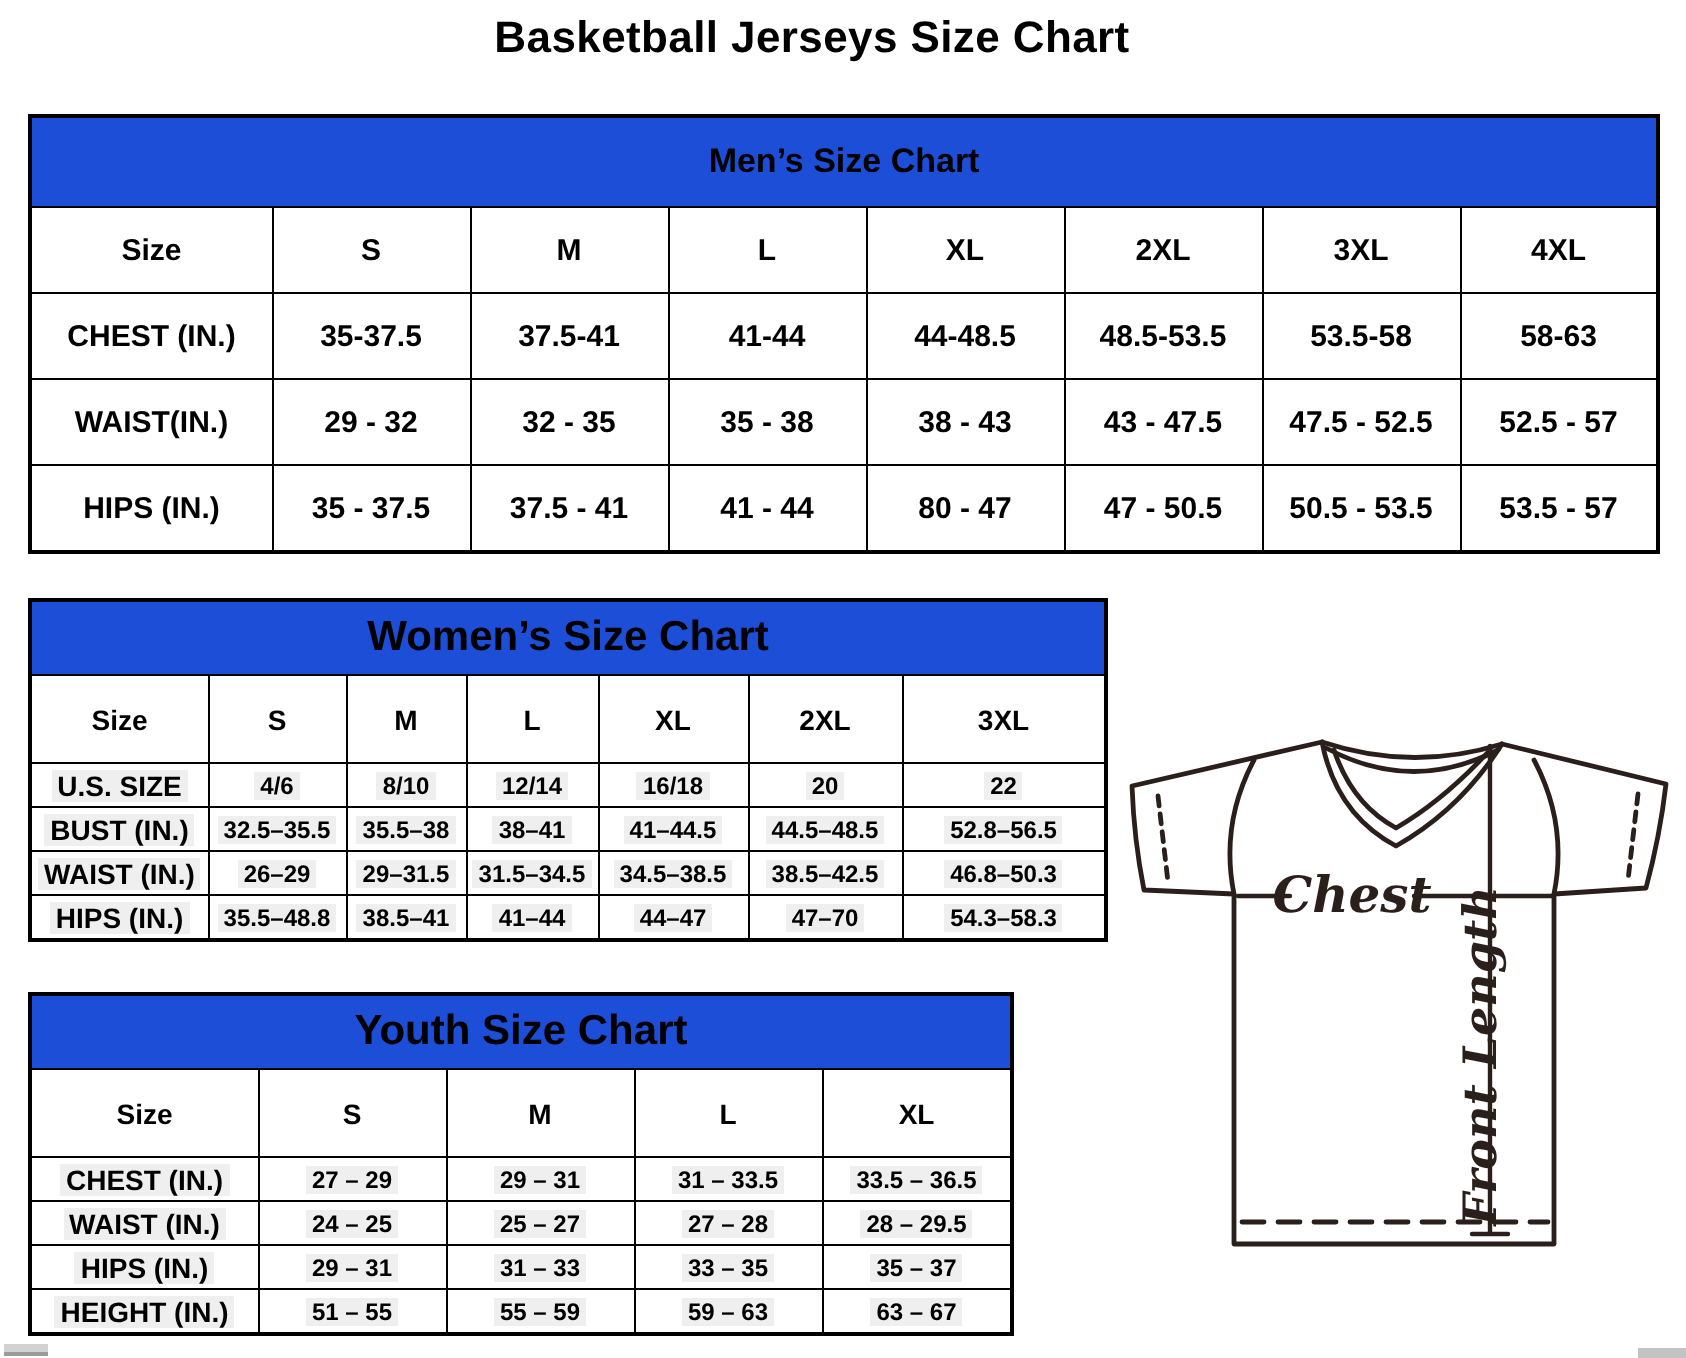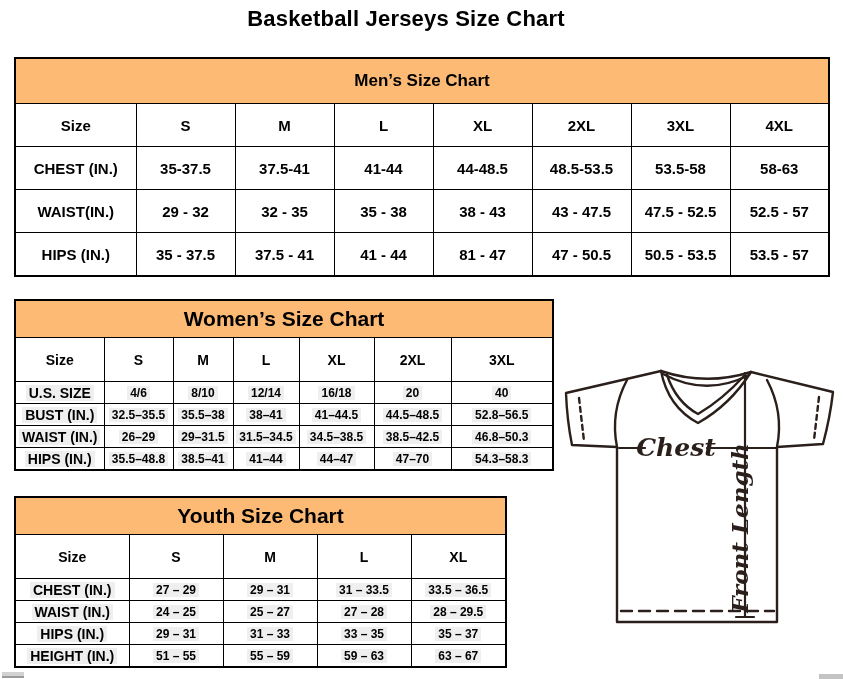--- a/index.html
+++ b/index.html
@@ -4,21 +4,21 @@
 <style>
   html,body{margin:0;padding:0;background:#fff;}
   .page{position:relative;width:843px;height:679px;background:#ffffff;
         font-family:"Liberation Sans",sans-serif;overflow:hidden;color:#000;}
   .title{position:absolute;top:6px;left:0;width:812px;text-align:center;
          font-size:22px;font-weight:bold;letter-spacing:.2px;}
   table{position:absolute;border-collapse:collapse;table-layout:fixed;
         border:2px solid #000;}
   td,th{border:1px solid #000;text-align:center;vertical-align:middle;
         padding:0;overflow:hidden;font-weight:bold;}
-  .cap{background:#fdba74;font-weight:bold;}
+  .cap{background:#1d4ed8;font-weight:bold;}
   
   .men{left:14px;top:57px;width:814px;}
   .men .cap{font-size:17px;height:44px;}
   .men th{font-size:15px;height:42px;}
   .men td.val,.men td.rowlab{font-size:15px;height:42px;}
   
   .women{left:14px;top:299px;width:538px;}
   .youth{left:14px;top:496px;width:491px;}
   .women .cap,.youth .cap{font-size:21px;height:36px;}
   .women th,.youth th{font-size:14px;height:43px;}
@@ -83,21 +83,21 @@
       <td class="val">38 - 43</td>
       <td class="val">43 - 47.5</td>
       <td class="val">47.5 - 52.5</td>
       <td class="val">52.5 - 57</td>
     </tr>
     <tr>
       <td class="rowlab">HIPS (IN.)</td>
       <td class="val">35 - 37.5</td>
       <td class="val">37.5 - 41</td>
       <td class="val">41 - 44</td>
-      <td class="val">81 - 47</td>
+      <td class="val">80 - 47</td>
       <td class="val">47 - 50.5</td>
       <td class="val">50.5 - 53.5</td>
       <td class="val">53.5 - 57</td>
     </tr>
   </tbody>
     </table>
 
   <table class="women">
     <colgroup>
         <col style="width:89px">
@@ -121,21 +121,21 @@
       <th>2XL</th>
       <th>3XL</th>
     </tr>
     <tr>
       <td class="rowlab"><span class="hl">U.S. SIZE</span></td>
       <td><span class="hl">4/6</span></td>
       <td><span class="hl">8/10</span></td>
       <td><span class="hl">12/14</span></td>
       <td><span class="hl">16/18</span></td>
       <td><span class="hl">20</span></td>
-      <td><span class="hl">40</span></td>
+      <td><span class="hl">22</span></td>
     </tr>
     <tr>
       <td class="rowlab"><span class="hl">BUST (IN.)</span></td>
       <td><span class="hl">32.5–35.5</span></td>
       <td><span class="hl">35.5–38</span></td>
       <td><span class="hl">38–41</span></td>
       <td><span class="hl">41–44.5</span></td>
       <td><span class="hl">44.5–48.5</span></td>
       <td><span class="hl">52.8–56.5</span></td>
     </tr>

